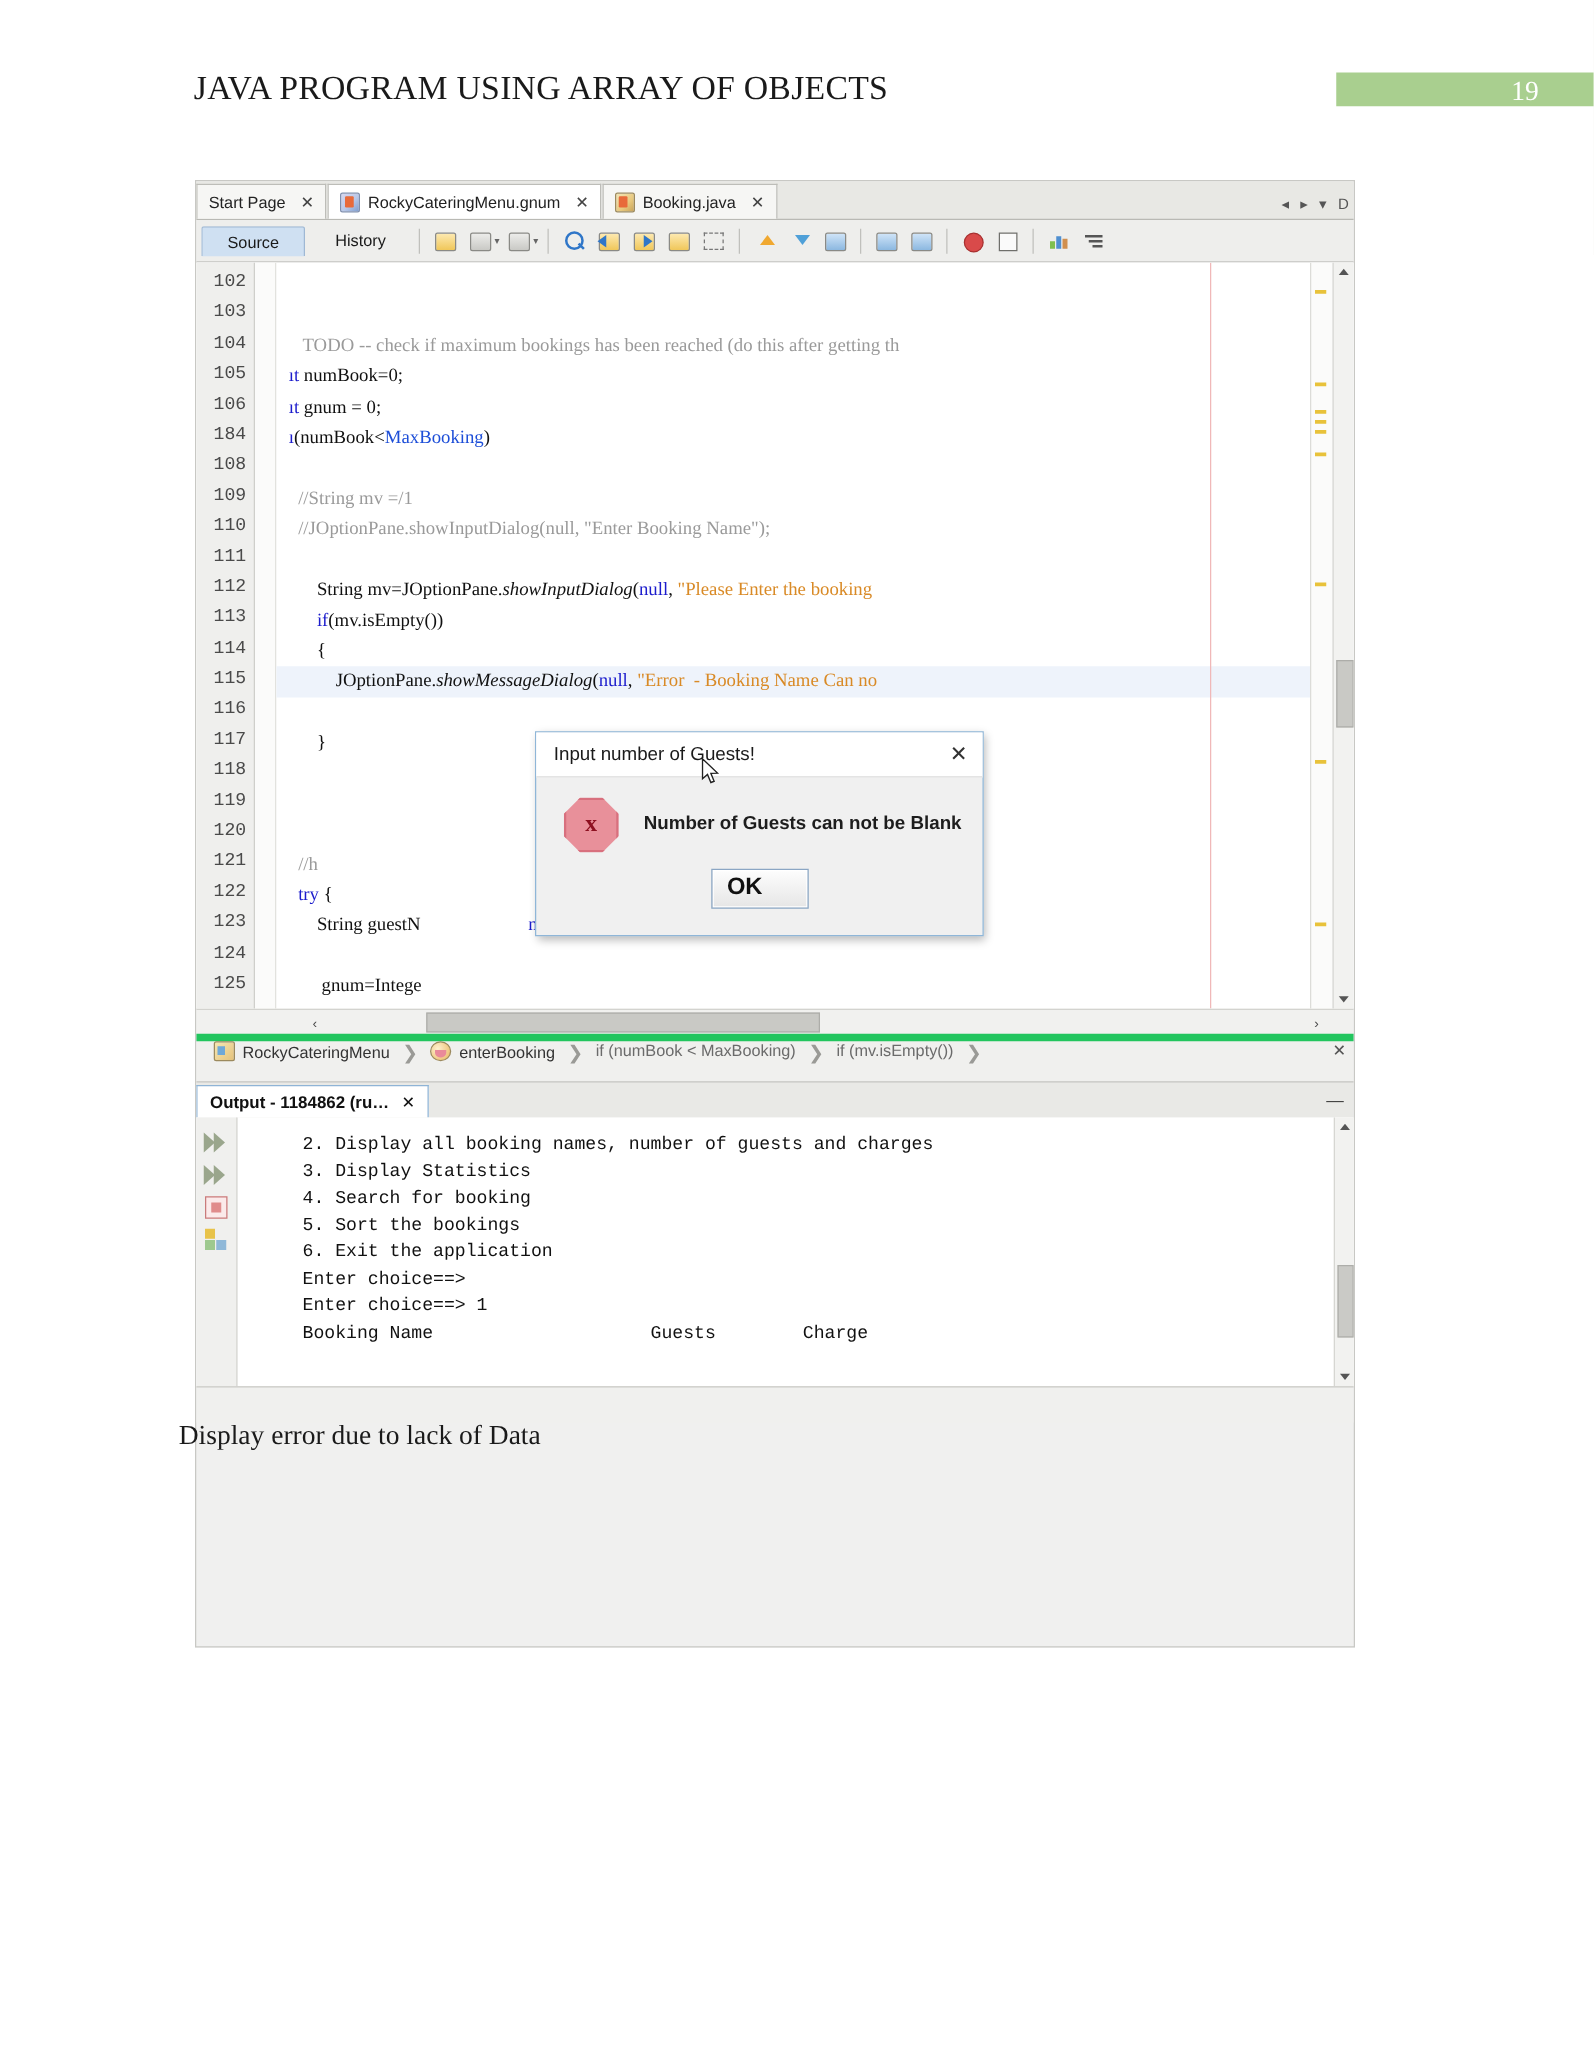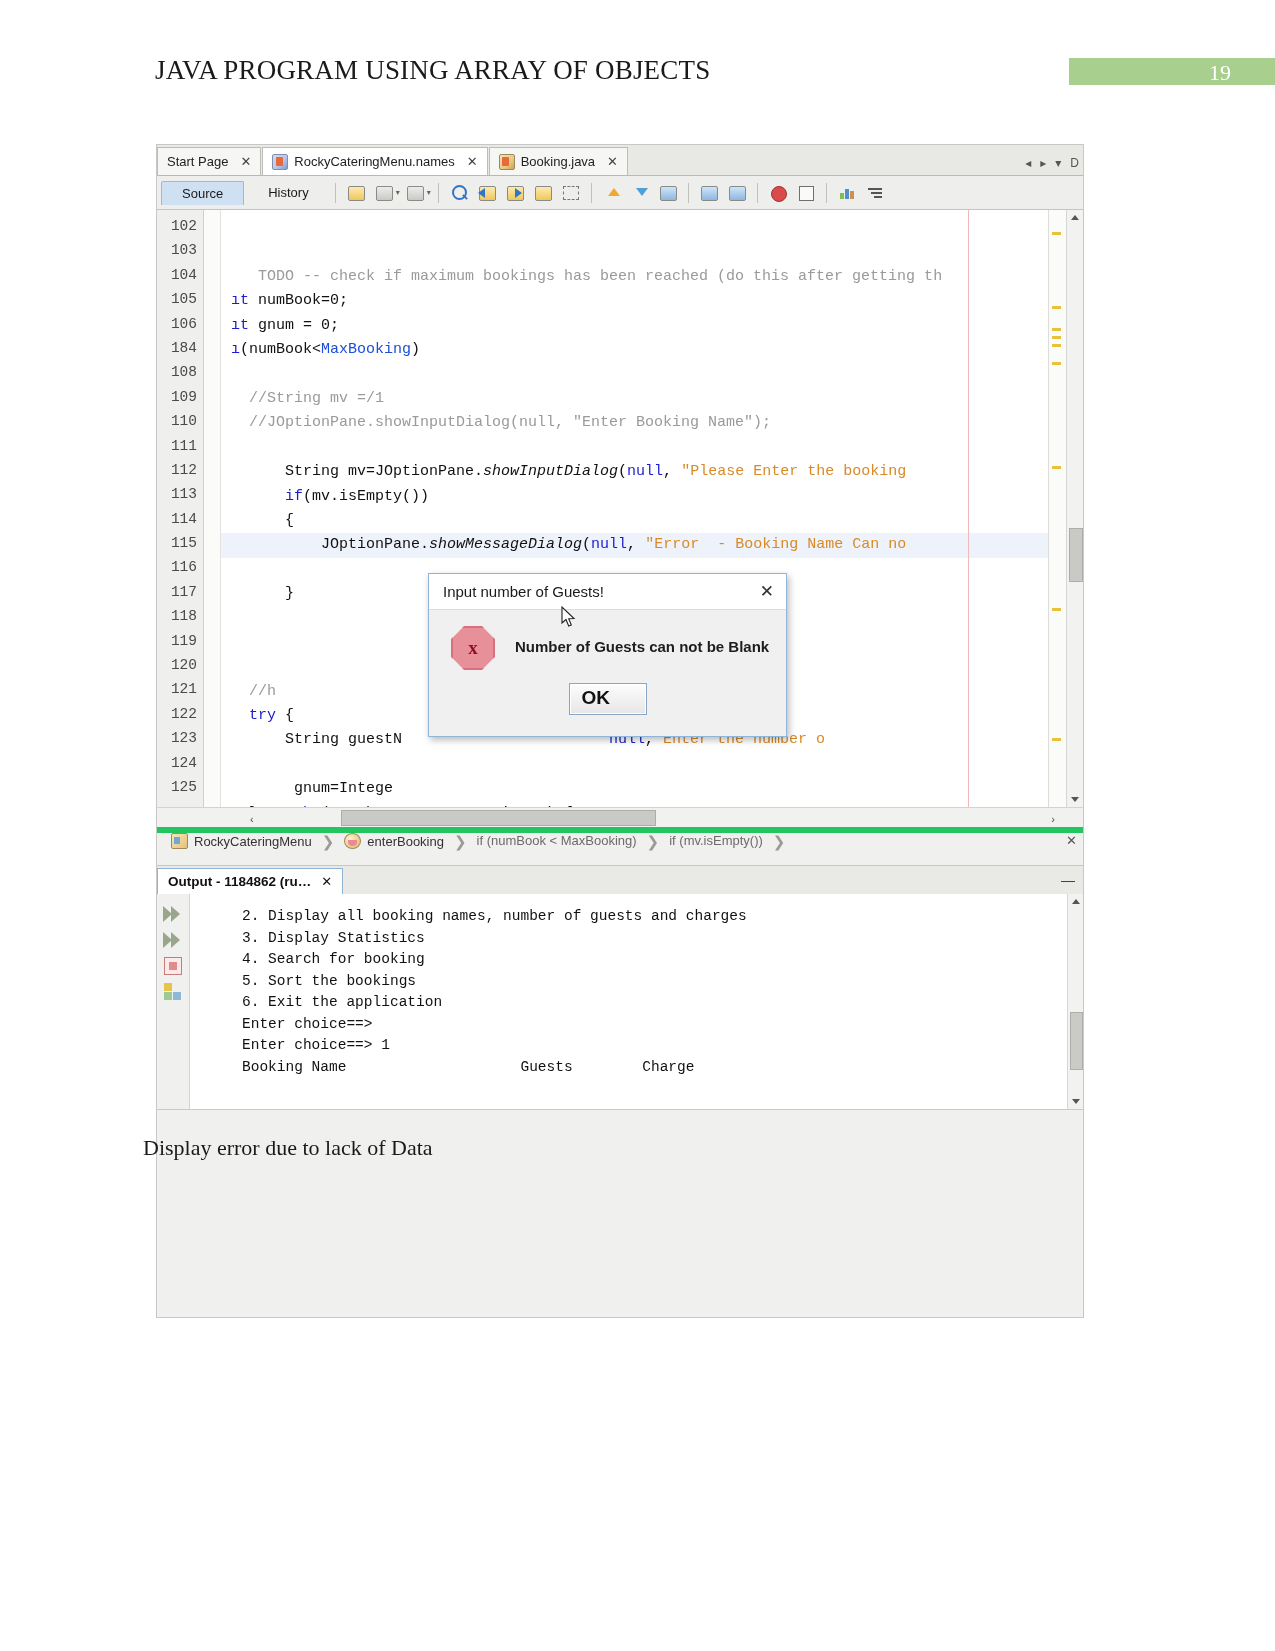--- a/index.html
+++ b/index.html
@@ -128,21 +128,21 @@
     font-family:"Liberation Mono", monospace; font-size:14.5px; color:#4a4a4a;
     text-align:right; padding-top:4px; box-sizing:border-box;
   }
   .gutter div { height:24.4px; line-height:24.4px; padding-right:6px; }
   .fold { width:16px; background:#fbfbfa; border-right:1px solid #e2e2de; }
   .code {
     position:relative; flex:1; overflow:hidden; padding-top:4px;
     font-family:"Liberation Mono", monospace; font-size:15px; color:#111;
     white-space:pre;
   }
-  .code .ln { height:24.4px; line-height:24.4px; padding-left:10px; }
+  .code .ln { height:24.4px; line-height:24.4px; padding-left:10px;font-family:Liberation Serif, serif; }
   .code .ln.hl { background:#eef3fb; }
   .kw { color:#1c1ccc; }
   .cm { color:#9a9a9a; }
   .st { color:#d98a26; }
   .fld { color:#1d4ed8; }
   .it { font-style:italic; }
   .marginline { position:absolute; left:747px; top:0; bottom:0; width:1px; background:#f0b8b8; }
 
   
   .err-strip {
@@ -219,21 +219,21 @@
   .cthumb { position:absolute; left:2px; top:118px; width:11px; height:56px; background:#cacac6; border:1px solid #aeaeaa; }
 
   
   .statusbar {
     height:28px; background:#f0f0ee; border-top:1px solid #c9c9c5;
     display:flex; align-items:center; font-size:13px; color:#222; position:relative;
   }
 
   
   .dialog {
-    position:absolute; left:428px; top:573px; width:357px; height:162px;
+    position:absolute; left:428px; top:585px; width:357px; height:162px;
     background:#f0f0f0; border:1px solid #8fb6d8;
     box-shadow:2px 3px 7px rgba(0,0,0,0.28);
     z-index:40;
   }
   .dlg-title {
     height:36px; background:#ffffff; border-bottom:1px solid #dcdcdc;
     display:flex; align-items:center; justify-content:space-between;
     padding:0 12px 0 14px; box-sizing:border-box;
     font-size:15px; color:#1a1a1a;
   }
@@ -278,21 +278,21 @@
 
 <div class="ide">
 
   <div class="tabstrip">
     <div class="tab">
       <span>Start Page</span>
       <span class="tclose">✕</span>
     </div>
     <div class="tab active">
       <span class="tab-ico java"></span>
-      <span>RockyCateringMenu.names</span>
+      <span>RockyCateringMenu.gnum</span>
       <span class="tclose">✕</span>
     </div>
     <div class="tab">
       <span class="tab-ico javag"></span>
       <span>Booking.java</span>
       <span class="tclose">✕</span>
     </div>
     <div class="tabstrip-right">
       <span>◂</span>
       <span>▸</span>

